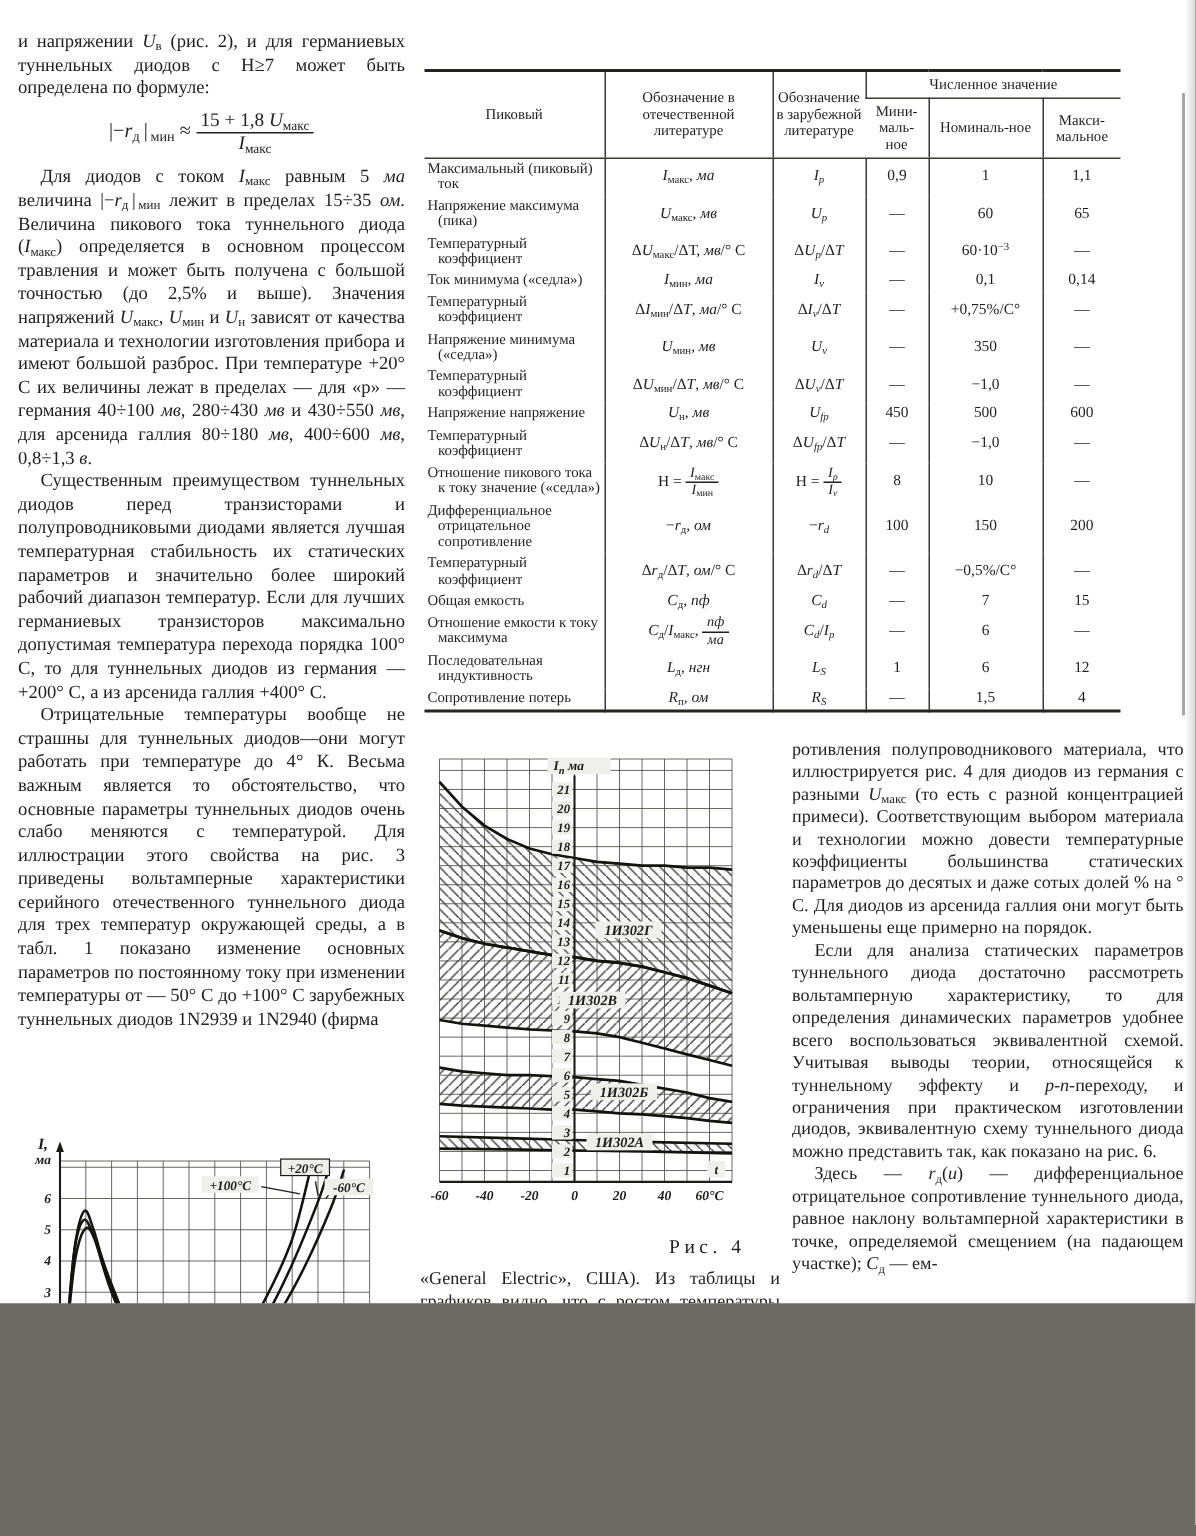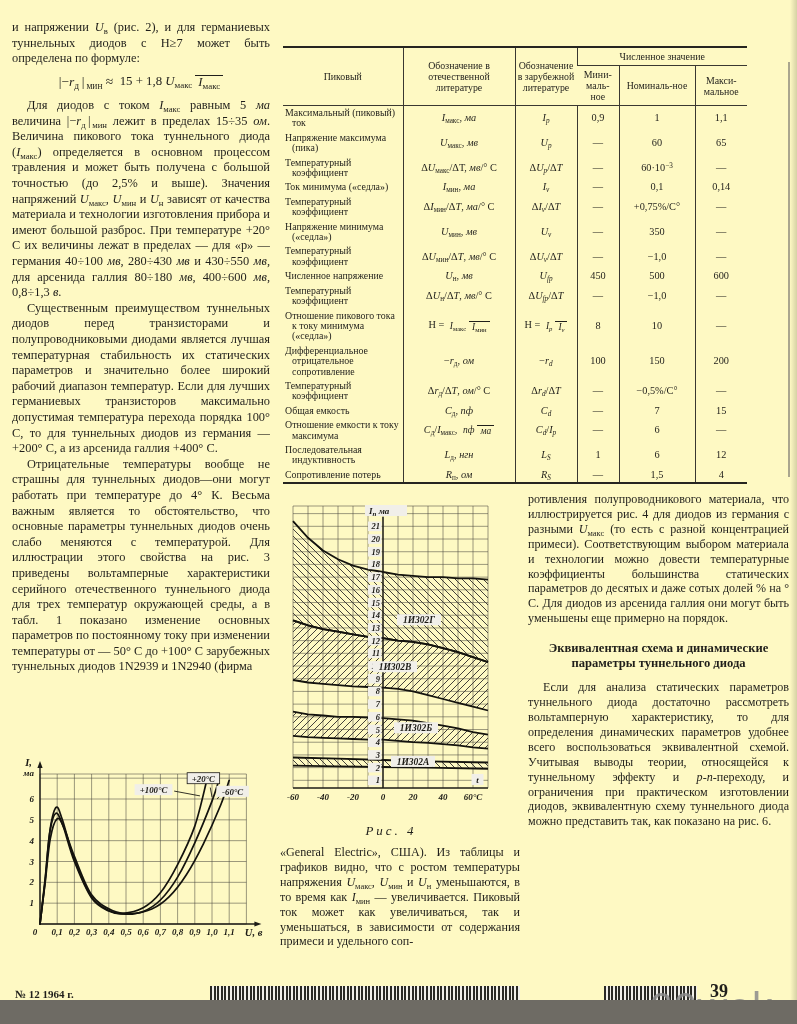--- a/index.html
+++ b/index.html
@@ -1,36 +1,36 @@
 <!DOCTYPE html>
 <html><head>
 <meta charset="utf-8">
 <style>
   *{margin:0;padding:0;box-sizing:border-box}
   html,body{background:#6e6b64}
-  .page{position:relative;width:797px;height:1000px;background:#fef9c3;color:#201f1b;
+  .page{position:relative;width:797px;height:869px;background:#ffffff;color:#201f1b;
         font-family:"Liberation Serif",serif;overflow:hidden;margin:0 auto}
   .page::after{content:'';position:absolute;right:0;top:0;bottom:0;width:7px;
         background:linear-gradient(to right,rgba(0,0,0,0),rgba(0,0,0,.16));pointer-events:none}
   .edge-line{position:absolute;left:788px;top:62px;height:415px;width:1.5px;background:#7d7a71;opacity:.65}
 
   
   .col p{font-size:12.4px;line-height:15.6px;text-align:justify}
   .left-col{position:absolute;left:12px;top:20px;width:258px}
   .mid-col{position:absolute;left:280px;top:845px;width:240px}
   .mid-col p{font-size:12.1px;line-height:14.9px}
   .right-col{position:absolute;left:528px;top:492px;width:261px}
   .right-col p{font-size:12.1px;line-height:14.9px}
   p.ind{text-indent:15px}
   i{font-style:italic}
   sub{font-size:.7em;vertical-align:-.3em;line-height:0}
   sup{font-size:.7em;vertical-align:.45em;line-height:0}
   .sec-head{font-size:12.6px;font-weight:bold;text-align:center;margin:15px 6px 9px}
   .formula{font-size:13.5px;text-align:center;margin:7px 0 8px}
-  .frac{display:inline-flex;flex-direction:row;text-align:center;vertical-align:middle;line-height:1.08;font-size:.95em}
+  .frac{display:inline-flex;flex-direction:column;text-align:center;vertical-align:middle;line-height:1.08;font-size:.95em}
   .frac .den{border-top:1px solid #201f1b;padding:0 3px}
   .frac .num{padding:0 3px}
 
   
   .table-label{position:absolute;left:283px;top:29px;width:464px;text-align:right;
         font-size:11px;letter-spacing:3px}
   .t1{position:absolute;left:283px;top:46px;width:464px;table-layout:fixed;border-collapse:collapse;
         border-top:2.2px solid #262520;border-bottom:2.2px solid #262520;font-size:9.9px;line-height:10.4px}
   .t1 th,.t1 td{border-left:1px solid #3a3831;vertical-align:middle}
   .t1 th:first-child,.t1 td:first-child{border-left:none}
@@ -38,21 +38,21 @@
         padding:3px 2px;font-size:9.9px;line-height:11px;overflow-wrap:break-word}
   .t1 tbody td{padding:2px 2px;text-align:center}
   .t1 td.c-param{text-align:left;padding-left:9px;text-indent:-7px;padding-right:2px}
   .t1 td.c-ru,.t1 td.c-en{font-size:10.3px}
   .t1 td.c-num{font-size:10.3px}
   .t1 .frac{font-size:.92em}
 
   
   .fig3-wrap{position:absolute;left:10px;top:756px;width:258px}
   .fig4-wrap{position:absolute;left:285px;top:500px;width:212px}
-  .caption{font-size:13px;font-style:italic;text-align:center;letter-spacing:3px;margin-top:5px}
+  .caption{font-size:13px;text-align:right;letter-spacing:3px;margin-top:5px}
   svg{display:block}
   .grid{stroke:#4a473f;stroke-width:.55}
   .axis{stroke:#1c1b16;stroke-width:1.4}
   .curve{stroke:#14130e;stroke-width:1.7;fill:none;stroke-linecap:round}
   .bandline{stroke:#14130e;stroke-width:1.8;fill:none}
   .lead{stroke:#1c1b16;stroke-width:.9}
   text.tick{font:italic 700 9px "Liberation Serif",serif;fill:#1c1b16}
   text.ytick{font:italic 700 8.5px "Liberation Serif",serif;fill:#1c1b16}
   text.alab{font:italic 700 10.5px "Liberation Serif",serif;fill:#1c1b16}
   text.alab2{font:italic 700 9px "Liberation Serif",serif;fill:#1c1b16}
@@ -160,37 +160,37 @@
         </tr>
         <tr>
           <td class="c-param">Температурный коэффициент</td>
           <td class="c-ru">Δ<i>U</i><sub>мин</sub>/Δ<i>T</i>, <i>мв</i>/° С</td>
           <td class="c-en">Δ<i>U<sub>v</sub></i>/Δ<i>T</i></td>
           <td class="c-num">—</td>
           <td class="c-num">−1,0</td>
           <td class="c-num">—</td>
         </tr>
         <tr>
-          <td class="c-param">Численное напряжение</td>
+          <td class="c-param">Напряжение напряжение</td>
           <td class="c-ru"><i>U</i><sub>н</sub>, <i>мв</i></td>
           <td class="c-en"><i>U<sub>fp</sub></i></td>
           <td class="c-num">450</td>
           <td class="c-num">500</td>
           <td class="c-num">600</td>
         </tr>
         <tr>
           <td class="c-param">Температурный коэффициент</td>
           <td class="c-ru">Δ<i>U</i><sub>н</sub>/Δ<i>T</i>, <i>мв</i>/° С</td>
           <td class="c-en">Δ<i>U<sub>fp</sub></i>/Δ<i>T</i></td>
           <td class="c-num">—</td>
           <td class="c-num">−1,0</td>
           <td class="c-num">—</td>
         </tr>
         <tr>
-          <td class="c-param">Отношение пикового тока к току минимума («седла»)</td>
+          <td class="c-param">Отношение пикового тока к току значение («седла»)</td>
           <td class="c-ru">Н = <span class="frac">
               <span class="num"><i>I</i><sub>макс</sub></span>
               <span class="den"><i>I</i><sub>мин</sub></span>
             </span></td>
           <td class="c-en">Н = <span class="frac">
               <span class="num"><i>I<sub>p</sub></i></span>
               <span class="den"><i>I<sub>v</sub></i></span>
             </span></td>
           <td class="c-num">8</td>
           <td class="c-num">10</td>
@@ -377,22 +377,22 @@
     </svg>
     <div class="caption">Рис. 4</div>
   </div>
 
   <div class="mid-col col">
     <p>«General Electric», США). Из таблицы и графиков видно, что с ростом температуры напряжения <i>U</i><sub>макс</sub>, <i>U</i><sub>мин</sub> и <i>U</i><sub>н</sub> уменьшаются, в то время как <i>I</i><sub>мин</sub> — увеличивается. Пиковый ток может как увеличиваться, так и уменьшаться, в зависимости от содержания примеси и удельного соп-</p>
   </div>
 
   <div class="right-col col">
     <p>ротивления полупроводникового материала, что иллюстрируется рис. 4 для диодов из германия с разными <i>U</i><sub>макс</sub> (то есть с разной концентрацией примеси). Соответствующим выбором материала и технологии можно довести температурные коэффициенты большинства статических параметров до десятых и даже сотых долей % на ° С. Для диодов из арсенида галлия они могут быть уменьшены еще примерно на порядок.</p>
-    <h3 class="sec-head">Эквивалентная схема и динамические параметры туннельного диода</h3>
     <p class="ind">Если для анализа статических параметров туннельного диода достаточно рассмотреть вольтамперную характеристику, то для определения динамических параметров удобнее всего воспользоваться эквивалентной схемой. Учитывая выводы теории, относящейся к туннельному эффекту и <i>p-n</i>-переходу, и ограничения при практическом изготовлении диодов, эквивалентную схему туннельного диода можно представить так, как показано на рис. 6.</p>
+    <p class="ind">Здесь — <i>r</i><sub>д</sub>(<i>u</i>) — дифференциальное отрицательное сопротивление туннельного диода, равное наклону вольтамперной характеристики в точке, определяемой смещением (на падающем участке); <i>C</i><sub>д</sub> — ем-</p>
   </div>
 
   <div class="fig3-wrap">
     <svg id="fig3-svg" width="256" height="198">
       <g id="fig3-g">
           <line x1="30" y1="18" x2="30" y2="168" class="grid"></line>
           <line x1="47.2" y1="18" x2="47.2" y2="168" class="grid"></line>
           <line x1="64.4" y1="18" x2="64.4" y2="168" class="grid"></line>
           <line x1="81.60000000000001" y1="18" x2="81.60000000000001" y2="168" class="grid"></line>
           <line x1="98.8" y1="18" x2="98.8" y2="168" class="grid"></line>

